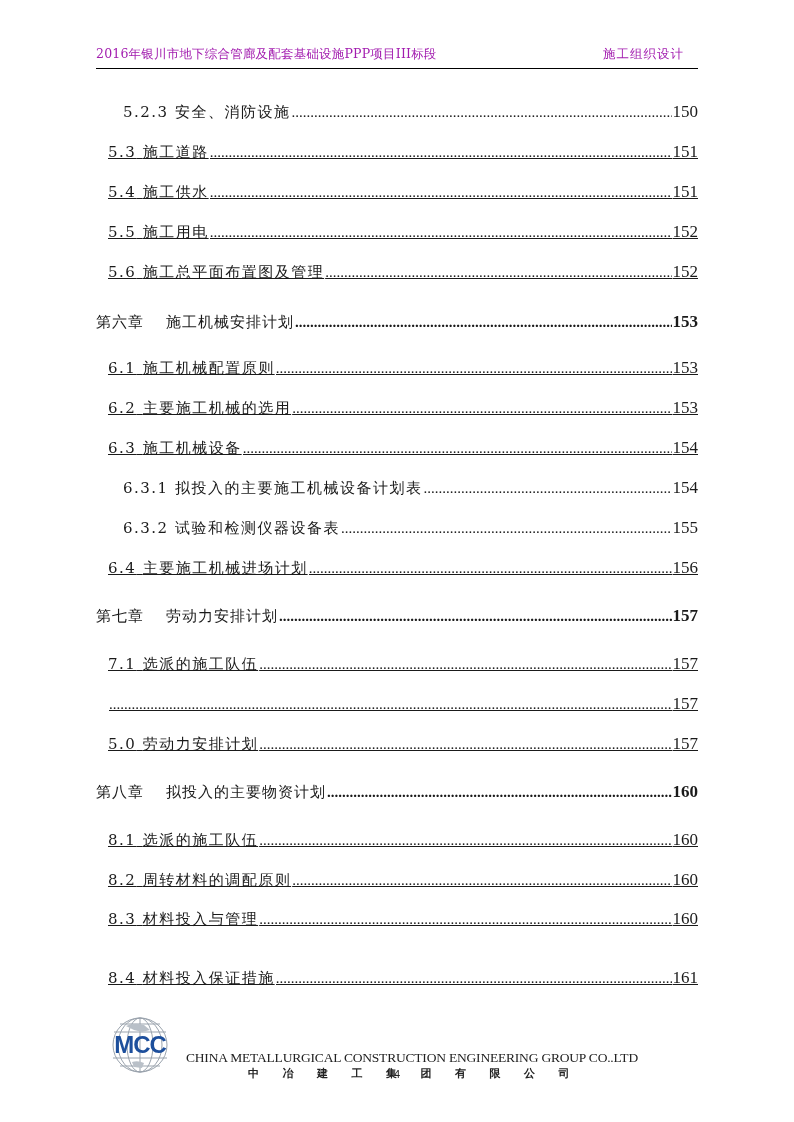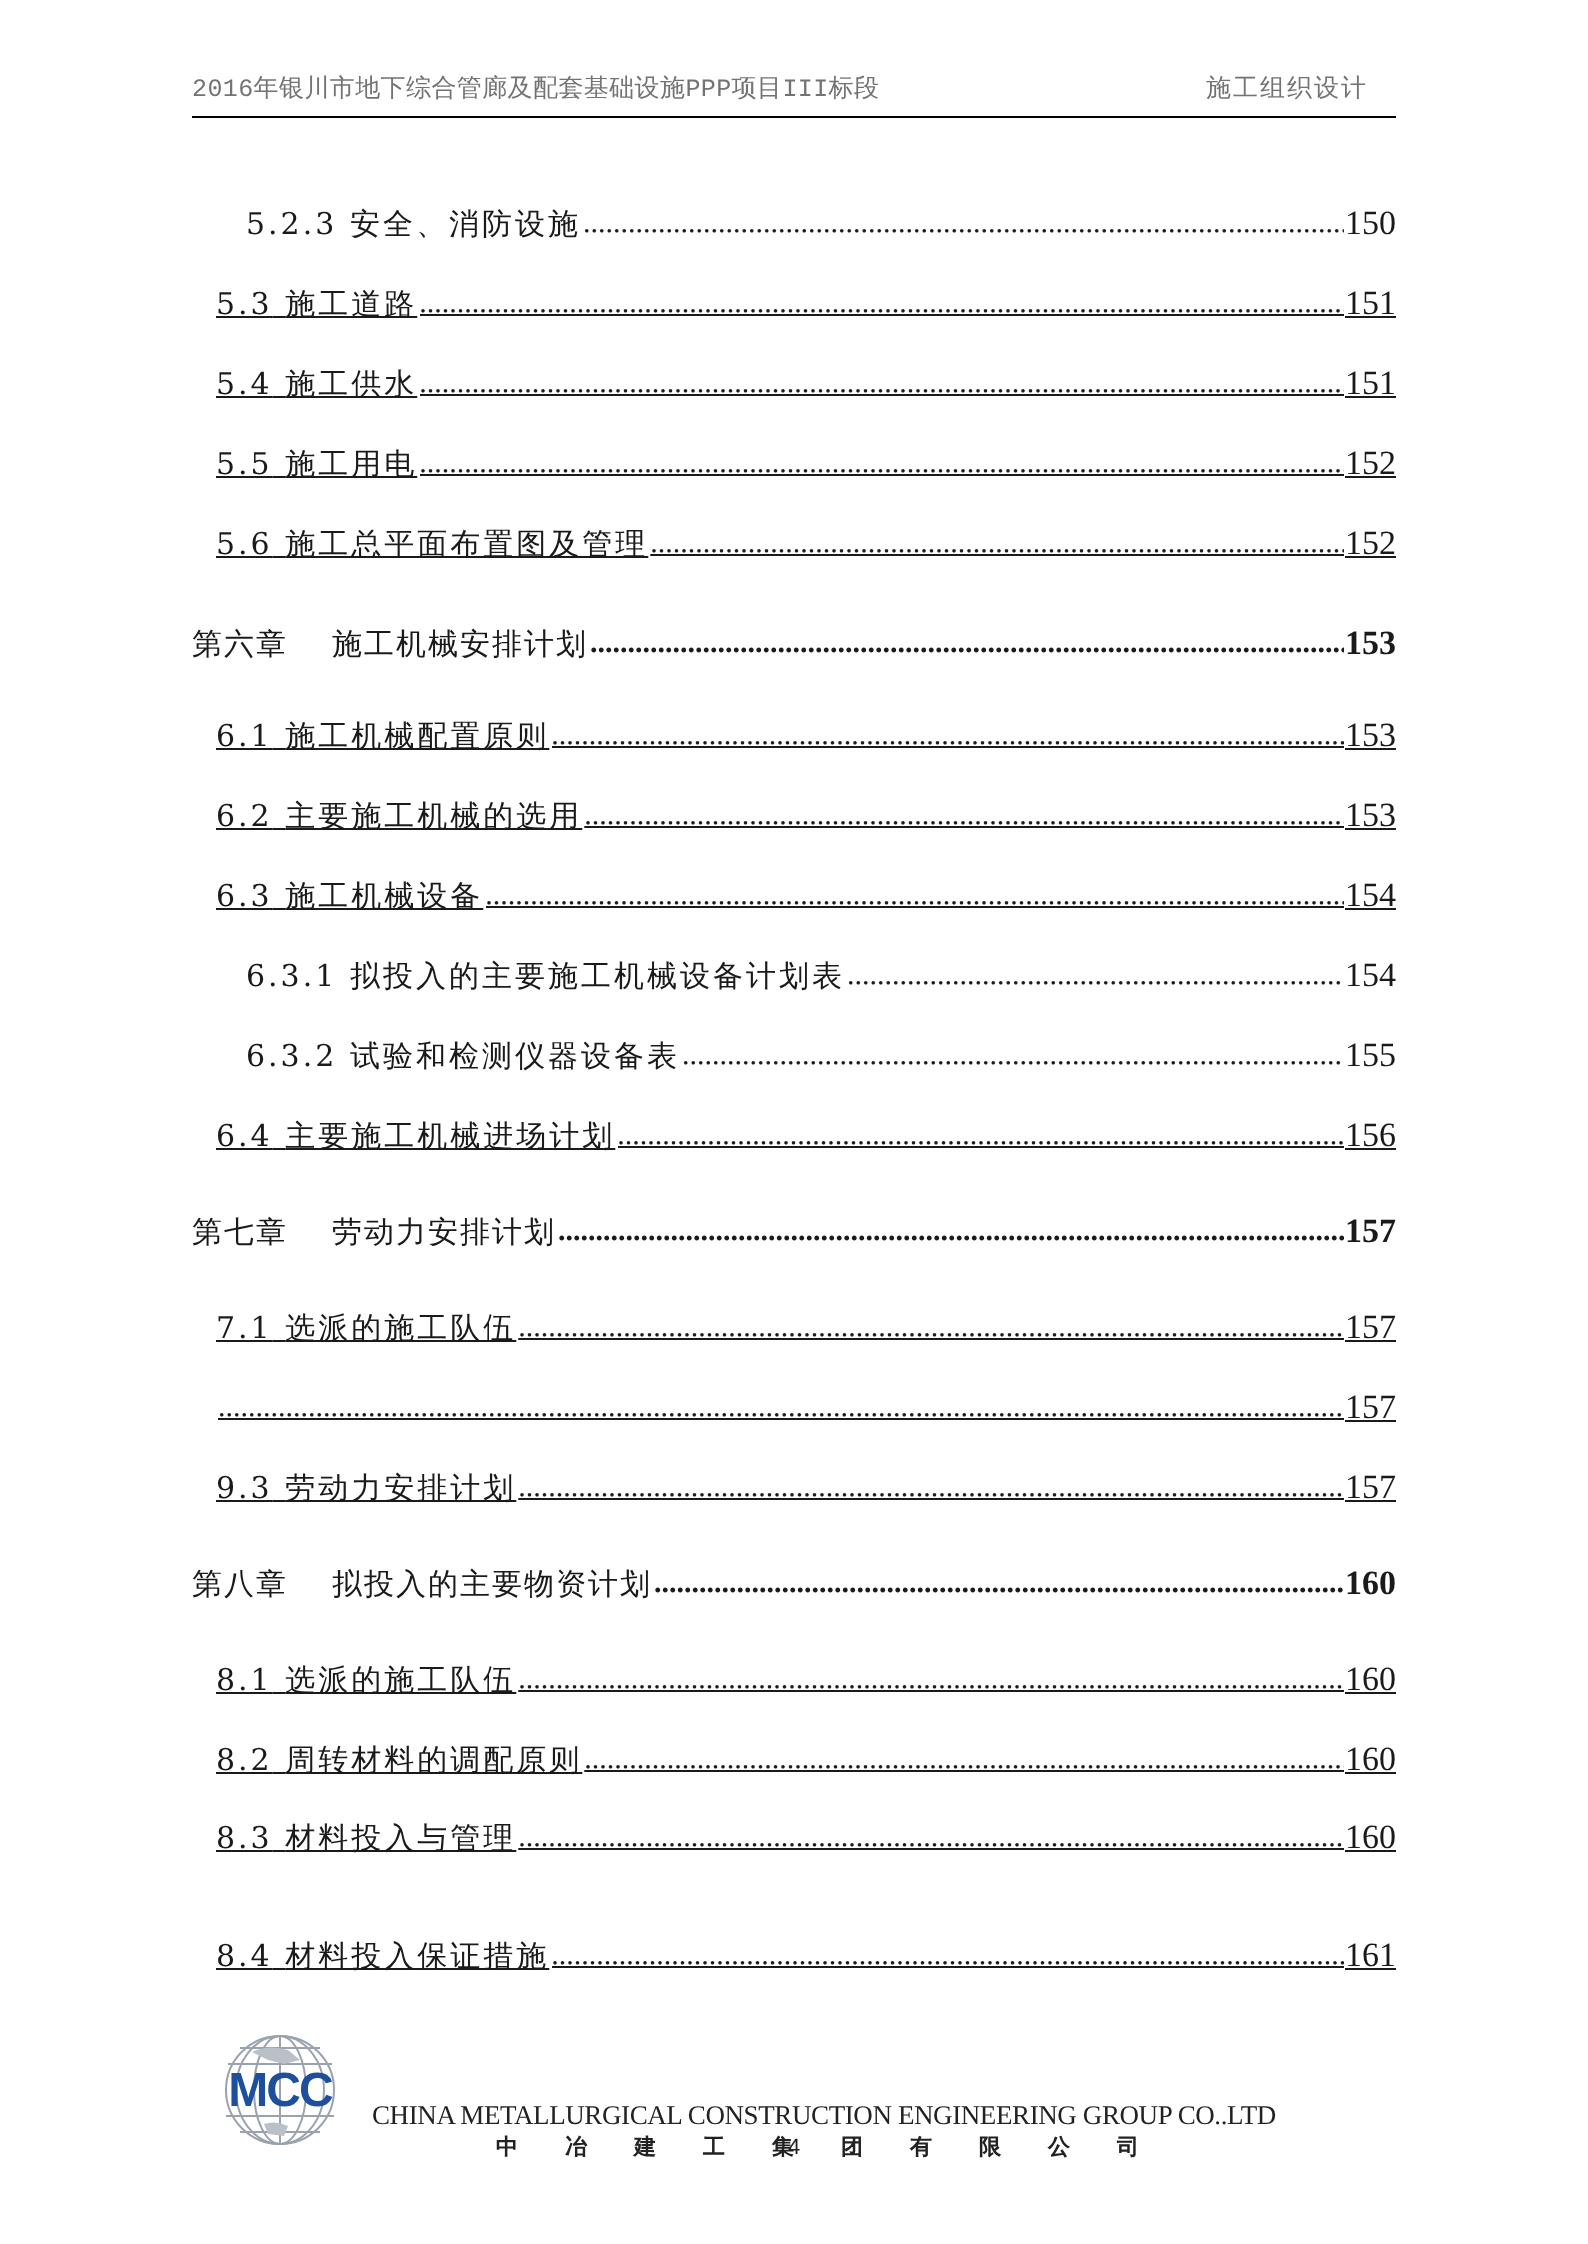--- a/index.html
+++ b/index.html
@@ -1,19 +1,19 @@
 <!DOCTYPE html>
 <html><head>
 <meta charset="utf-8">
 <style>
   html, body { margin: 0; padding: 0; background: #ffffff; }
   body { width: 794px; height: 1122px; position: relative; overflow: hidden;
          font-family: "DejaVu Serif", "Liberation Serif", serif; color: #111; }
-  .header { position: absolute; left: 96px; top: 32px; width: 602px; height: 26px;
-            border-bottom: 1.5px solid #000; font-size: 12.5px; color: #737373; font-family: Liberation Mono, monospace; }
+  .header { position: absolute; left: 96px; top: 42px; width: 602px; height: 26px;
+            border-bottom: 1.5px solid #000; font-size: 12.5px; color: #a21caf; }
   .header .left { position: absolute; left: 0; top: 4px; letter-spacing: 0.2px; }
   .header .right { position: absolute; right: 14px; top: 4px; letter-spacing: 1px; }
   .toc-row { position: absolute; right: 96px; height: 24px; display: flex; align-items: flex-end;
              font-size: 15px; line-height: 20px; color: #1a1a1a; }
   .toc-row .label { white-space: nowrap; letter-spacing: 1.5px; }
   .toc-row .leader { flex: 1; overflow: hidden; white-space: nowrap; margin: 0 1px;
                      font-family: "Liberation Serif", serif; letter-spacing: 0px; }
   .toc-row .leader::after { content: "................................................................................................................................................................................................................................"; }
   .toc-row .page { font-family: "Liberation Serif", serif; font-size: 17px; letter-spacing: 0; }
   .toc-row.chapter .label { font-weight: normal; letter-spacing: 1px; }
@@ -111,21 +111,21 @@
   <div class="toc-row lvl2" style="top:650px">
     <span class="label"><span>7.1</span> <span>选派的施工队伍</span></span>
     <span class="leader"></span>
     <span class="page">157</span>
   </div>
   <div class="toc-row lvl2" style="top:690px">
     <span class="leader"></span>
     <span class="page">157</span>
   </div>
   <div class="toc-row lvl2" style="top:730px">
-    <span class="label"><span>9.3</span> <span>劳动力安排计划</span></span>
+    <span class="label"><span>5.0</span> <span>劳动力安排计划</span></span>
     <span class="leader"></span>
     <span class="page">157</span>
   </div>
 
   <div class="toc-row lvl1 chapter" style="top:778px">
     <span class="label"><span>第八章</span><span class="gap"></span><span>拟投入的主要物资计划</span></span>
     <span class="leader"></span>
     <span class="page">160</span>
   </div>
   <div class="toc-row lvl2" style="top:826px">

